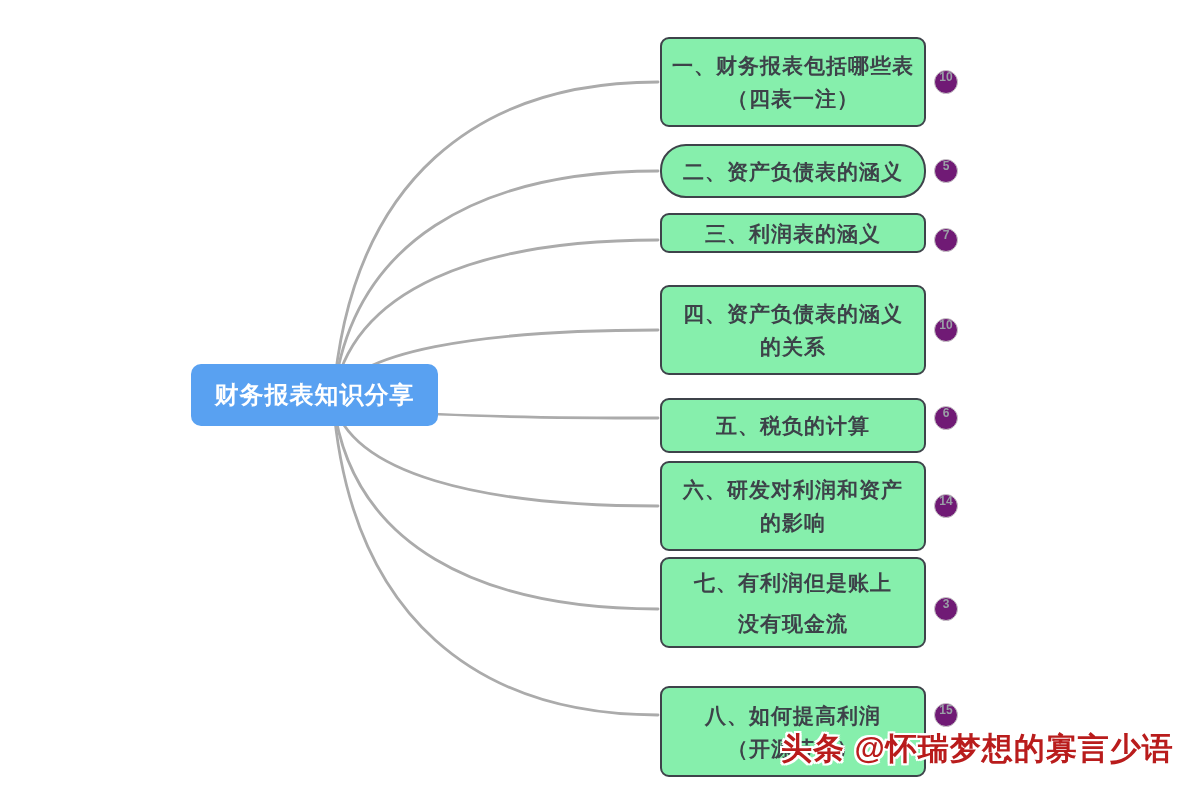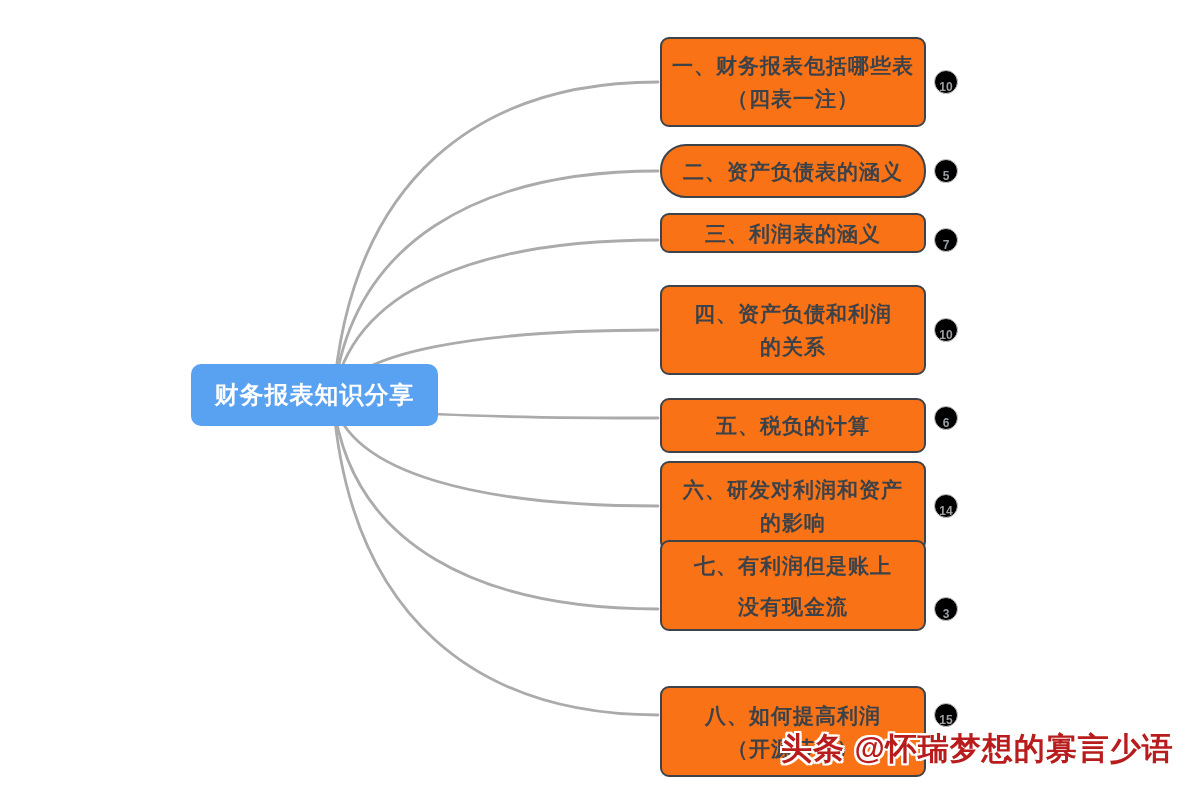--- a/index.html
+++ b/index.html
@@ -20,45 +20,45 @@
     display:flex;align-items:center;justify-content:center;
     z-index:2;
   }
   .root span{
     color:#ffffff;font-size:24px;font-weight:bold;letter-spacing:1px;
   }
 
   .branch{
     position:absolute;left:660px;width:266px;
     box-sizing:border-box;
-    background:#f97316;
+    background:#86efac;
     border:2.5px solid #3e434a;border-radius:9px;
     display:flex;flex-direction:column;align-items:center;justify-content:center;
     z-index:2;
   }
   .branch span{
     display:block;text-align:center;
     color:#3d4249;font-size:21px;font-weight:bold;
     line-height:33px;letter-spacing:1px;white-space:nowrap;
   }
   .b1{top:37px;height:90px;}
   .b2{top:144px;height:54px;border-radius:26px;}
   .b3{top:213px;height:40px;}
   .b4{top:285px;height:90px;}
   .b5{top:391px;height:55px;margin-top:7px;}
   .b6{top:461px;height:90px;}
-  .b7{top:540px;height:91px;gap:8px;}
+  .b7{top:557px;height:91px;gap:8px;}
   .b8{top:686px;height:91px;}
 
   .badge{
     position:absolute;left:934px;width:24px;height:24px;
     box-sizing:border-box;
     border:1.5px solid #c6c6c6;border-radius:50%;
-    background:#000000;
-    display:flex;align-items:flex-end;justify-content:center;
+    background:#701a75;
+    display:flex;align-items:flex-start;justify-content:center;
     z-index:1;
   }
   .badge span{
     color:#9aa0a6;font-size:12px;font-weight:600;line-height:1;
   }
   .g1{top:70px;}
   .g2{top:159px;}
   .g3{top:228px;}
   .g4{top:318px;}
   .g5{top:406px;}
@@ -114,21 +114,21 @@
   </div>
 
   <div class="branch b3">
     <span>三、利润表的涵义</span>
   </div>
   <div class="badge g3">
     <span>7</span>
   </div>
 
   <div class="branch b4">
-    <span>四、资产负债和利润</span>
+    <span>四、资产负债表的涵义</span>
     <span>的关系</span>
   </div>
   <div class="badge g4">
     <span>10</span>
   </div>
 
   <div class="branch b5">
     <span>五、税负的计算</span>
   </div>
   <div class="badge g5">

